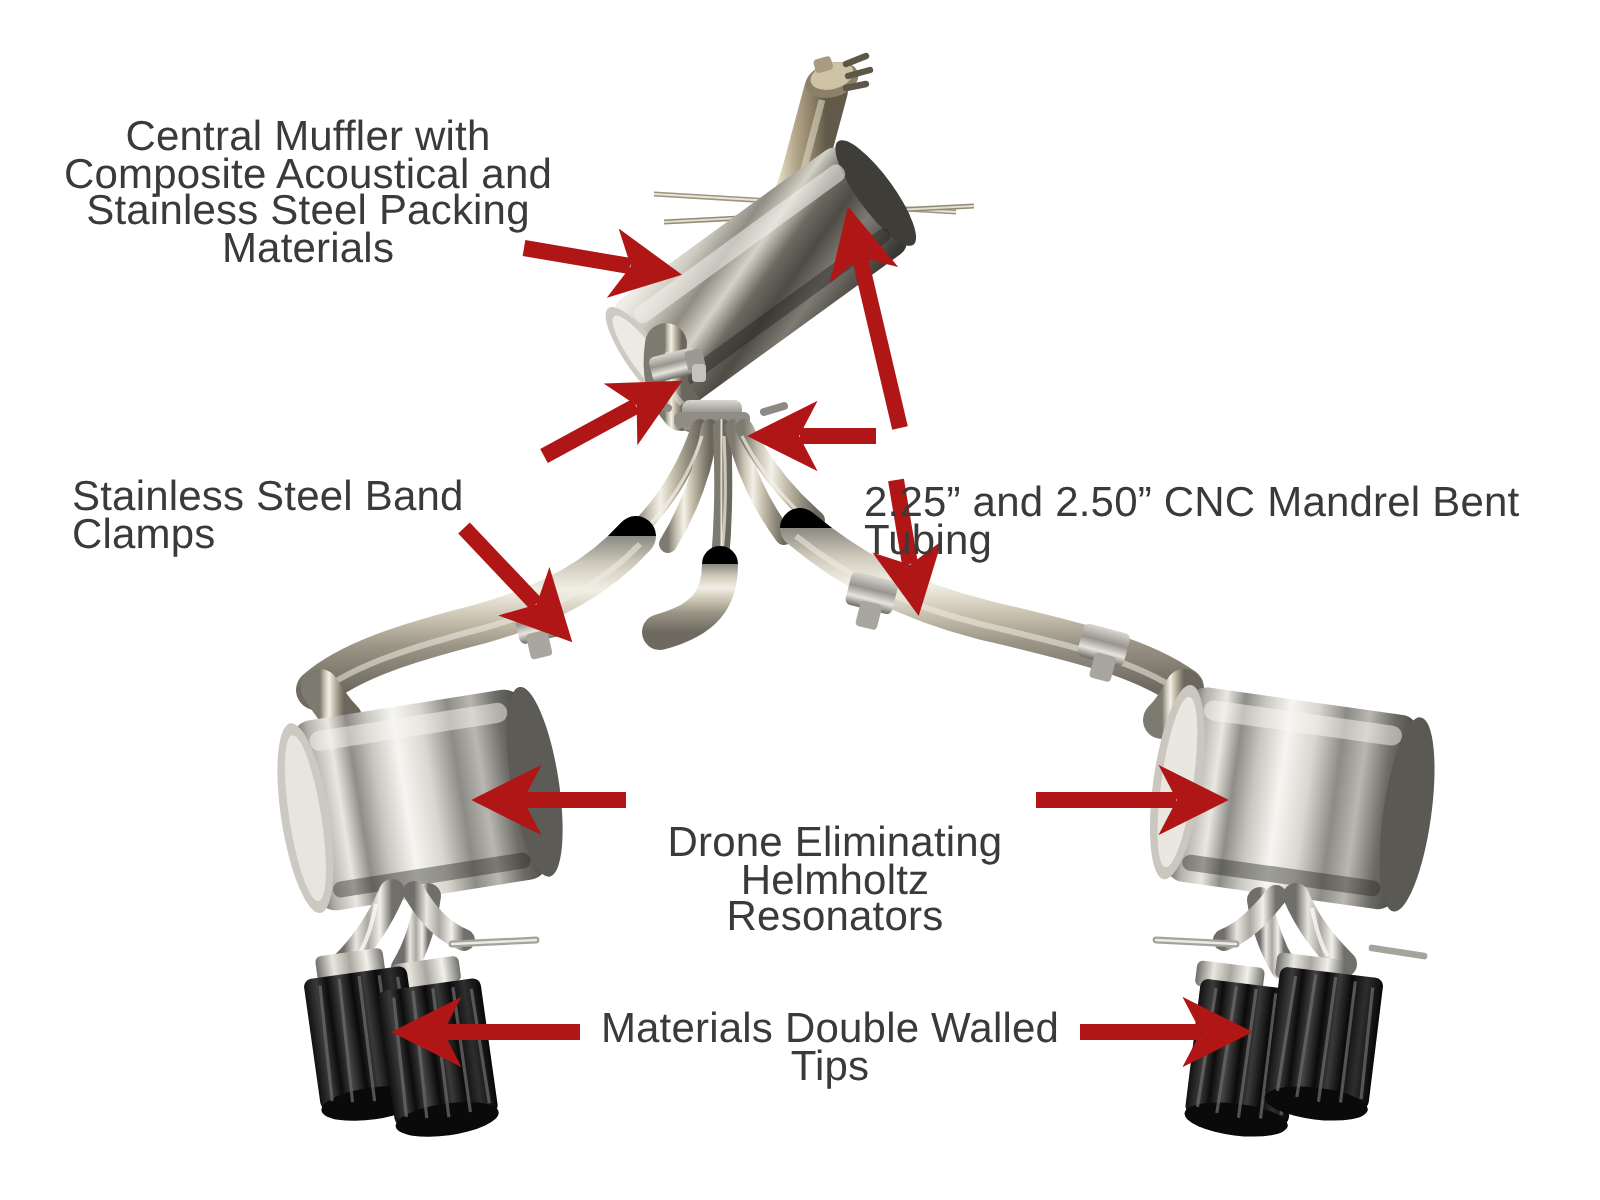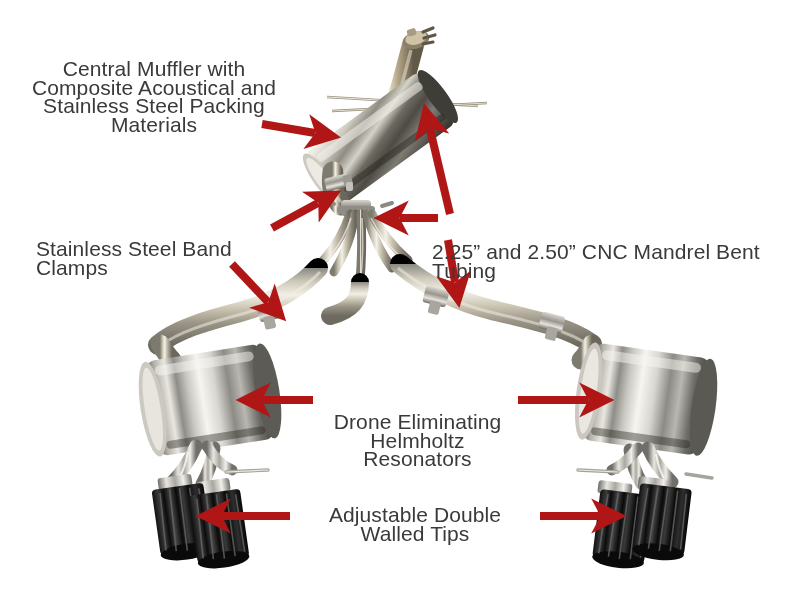--- a/index.html
+++ b/index.html
@@ -322,15 +322,15 @@
 Composite Acoustical and
 Stainless Steel Packing Materials</div>
 
   <div class="callout left" id="label-tubing">2.25” and 2.50” CNC Mandrel Bent Tubing</div>
 
   <div class="callout left" id="label-clamps">Stainless Steel Band Clamps</div>
 
   <div class="callout center" id="label-resonators">Drone Eliminating
 Helmholtz Resonators</div>
 
-  <div class="callout center" id="label-tips">Adjustable Double Walled Tips</div>
+  <div class="callout center" id="label-tips">Materials Double Walled Tips</div>
 
 </div>
 
 </body></html>

